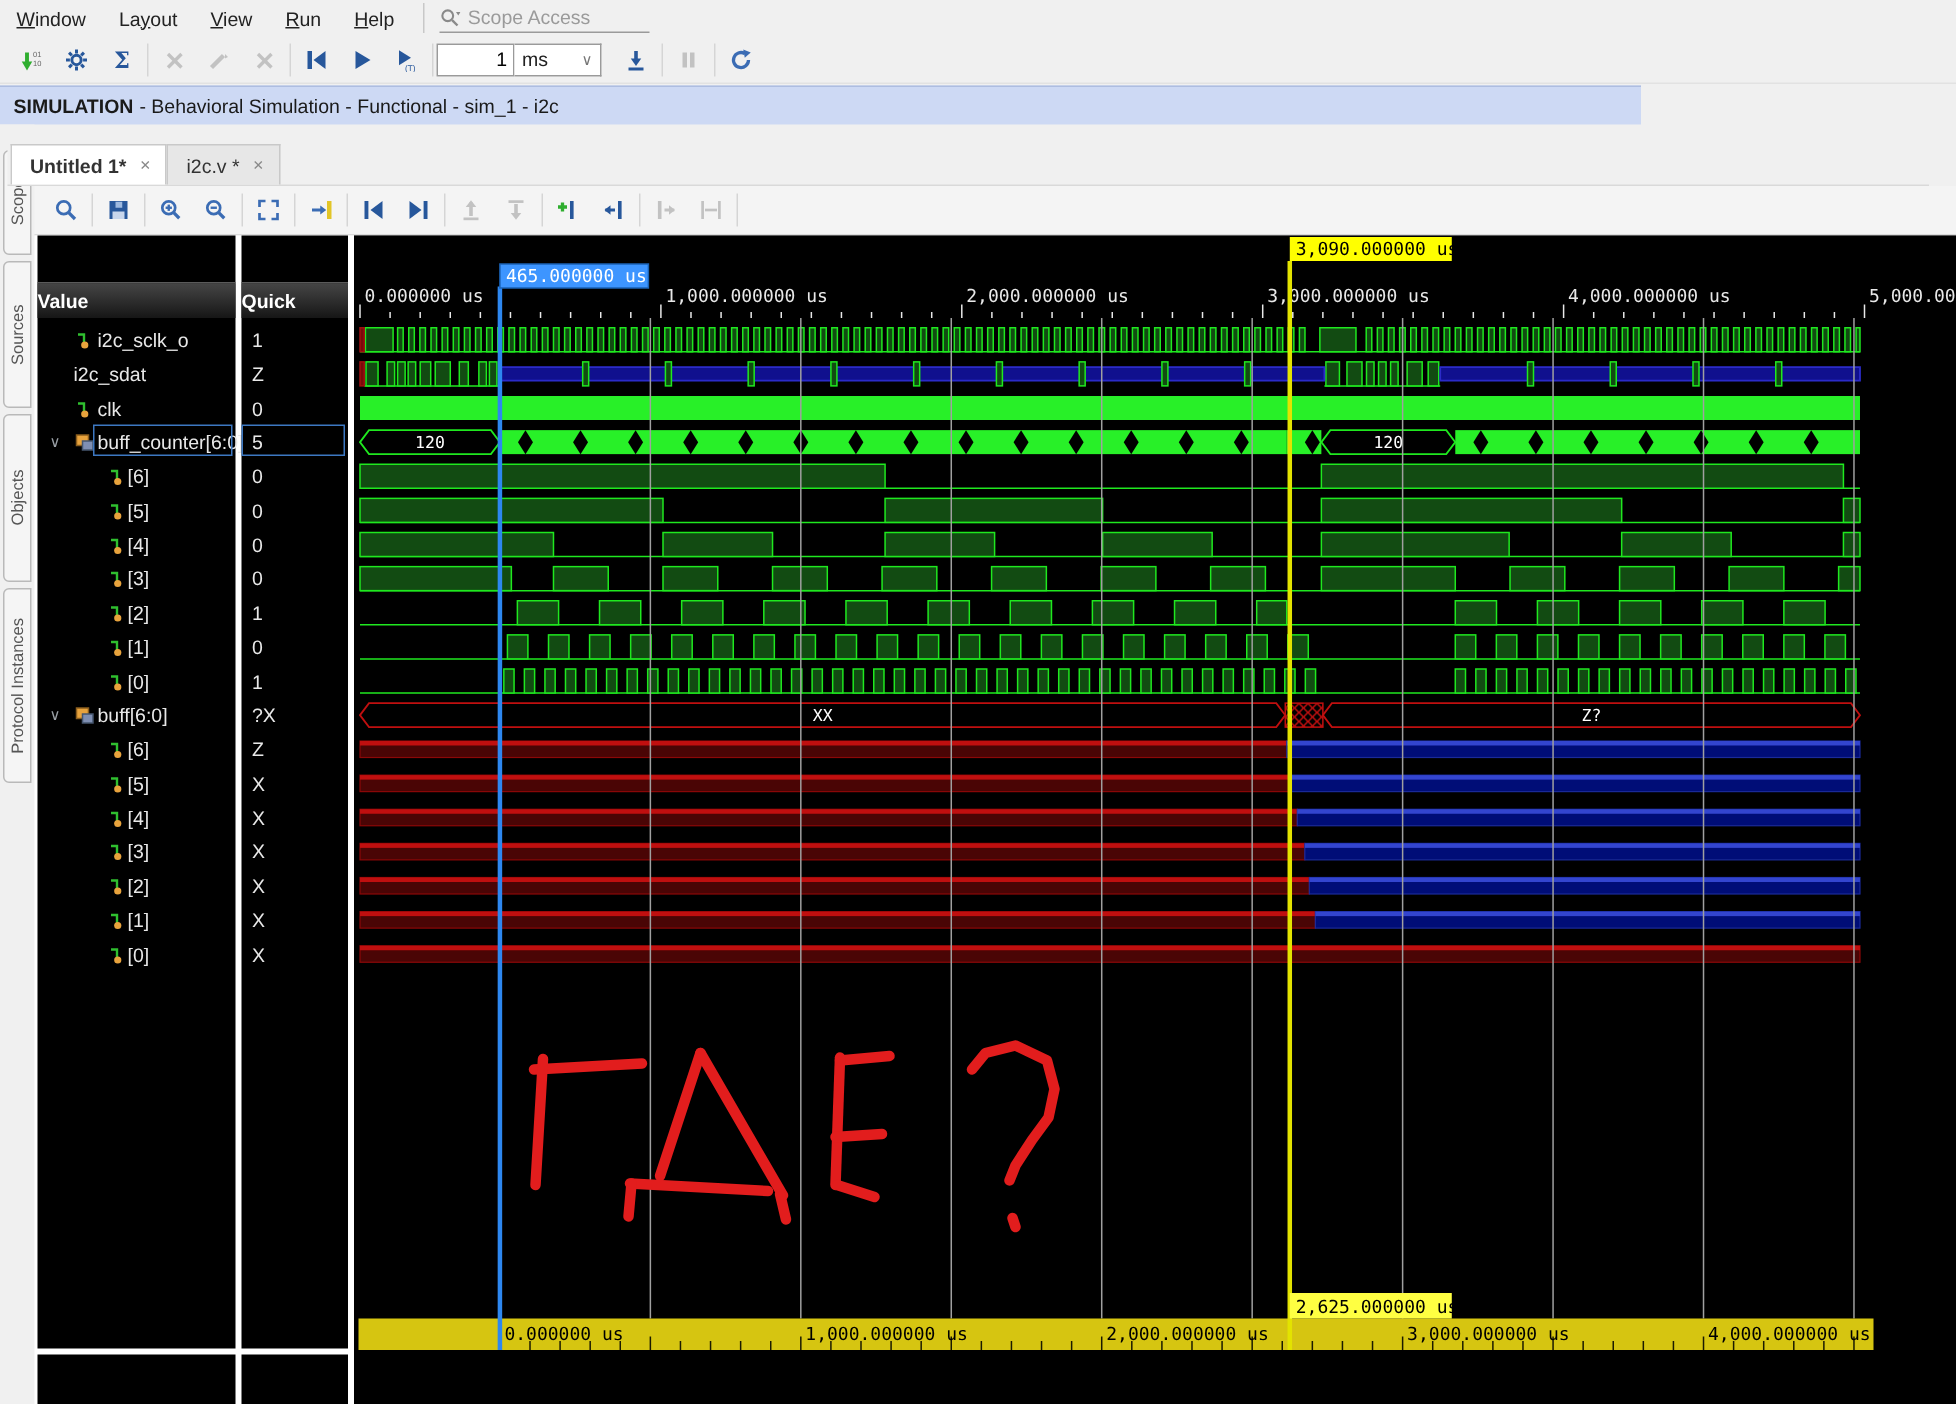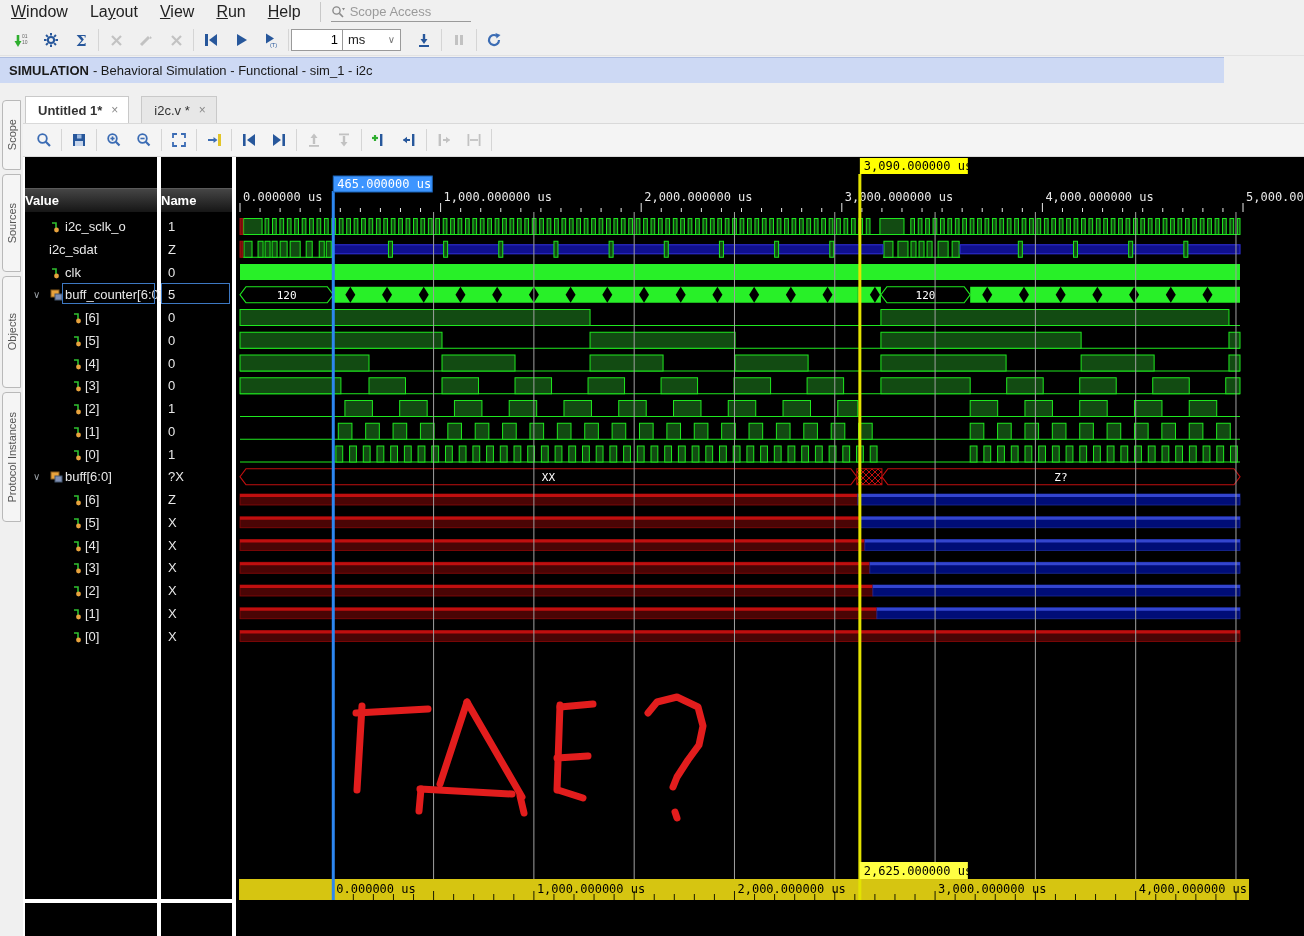--- a/index.html
+++ b/index.html
@@ -3,52 +3,52 @@
 <meta charset="utf-8">
 <style>
   * { margin:0; padding:0; box-sizing:border-box; }
   html,body { width:1304px; height:936px; overflow:hidden; background:#f0f0f0;
               font-family:"Liberation Sans", sans-serif; }
   #app { position:absolute; left:0; top:0; width:1304px; height:936px; background:#f0f0f0; }
 
   
   #menubar { position:absolute; left:0; top:0; width:1304px; height:24px; background:#f0f0f0;
              display:flex; align-items:center; }
-  .menu-item { font-size:16px; color:#222; padding:3px 11px; cursor:default; }
+  .menu-item { font-size:13px; color:#222; padding:3px 11px; cursor:default; }
   .menu-item u { text-decoration:underline; }
   #menu-sep { width:1px; height:20px; background:#c8c8c8; margin-left:8px; }
   #quick-access { display:flex; align-items:center; gap:5px; margin-left:10px; width:140px;
                   border-bottom:1px solid #9a9a9a; height:20px; color:#9a9a9a; font-size:13px; }
 
   
   #toolbar { position:absolute; left:0; top:24px; width:1304px; height:32px; background:#f0f0f0;
              display:flex; align-items:center; border-bottom:1px solid #e2e2e2; }
   .ib { width:30px; height:26px; display:flex; align-items:center; justify-content:center; border-radius:2px; }
   .tsep { width:1px; height:22px; background:#d5d5d5; margin:0 2px; }
   #time-input { width:52px; height:22px; border:1px solid #9a9a9a; background:#fff; font-size:13px;
                 text-align:right; padding-right:4px; font-family:"Liberation Sans",sans-serif; }
   #time-unit { width:58px; height:22px; border:1px solid #9a9a9a; border-left:none; background:#fff;
                font-size:13px; display:flex; align-items:center; justify-content:space-between; padding:0 5px; color:#222; }
   #time-unit .chev { color:#777; font-size:10px; }
 
   
-  #simbar { position:absolute; left:0; top:57px; width:1224px; height:26px; background:#cdd9f4;
+  #simbar { position:absolute; left:0; top:57px; width:1094px; height:26px; background:#cdd9f4;
             display:flex; align-items:center; padding-left:9px; font-size:13px; color:#1a1a1a;
             border-top:1px solid #aebde0; }
   #simbar b { margin-right:4px; }
 
   
   #sidebar { position:absolute; left:0; top:83px; width:23px; height:853px; background:#f0f0f0; }
   .side-tab { position:absolute; left:2px; width:19px; border:1px solid #b9b9b9; border-radius:4px 0 0 4px;
               background:#f5f5f5; display:flex; align-items:center; justify-content:center; }
   .side-tab span { writing-mode:vertical-rl; transform:rotate(180deg); font-size:11px; color:#555; white-space:nowrap; }
 
   
-  #tabbar { position:absolute; left:23px; top:96px; width:1281px; height:28px; background:#f0f0f0;
-            border-bottom:1px solid #d9d9d9; display:flex; align-items:center; padding-left:2px;gap:12px; }
+  #tabbar { position:absolute; left:5px; top:96px; width:1281px; height:28px; background:#f0f0f0;
+            border-bottom:1px solid #d9d9d9; display:flex; align-items:center; padding-left:2px; }
   .etab { height:27px; display:flex; align-items:center; gap:9px; padding:0 10px 0 12px;
           font-size:13px; color:#333; border:1px solid #c9c9c9; border-bottom:none; background:#e7e7e7; }
   .etab.active { background:#ffffff; font-weight:bold; }
   .etab .x { color:#8a8a8a; font-size:12px; font-weight:normal; }
 
   
   #wavetoolbar { position:absolute; left:23px; top:124px; width:1281px; height:33px; background:#f4f4f4;
                  display:flex; align-items:center; padding-left:6px; border-bottom:1px solid #dadada; }
 
   
@@ -461,21 +461,21 @@
       <div class="sig-row" style="top: 467.5px;">
         <svg class="icon" style="left:47px;top:5px" width="13" height="13" viewBox="0 0 13 13">
           <path d="M2 3 H6 V10" fill="none" stroke="#2fbf2f" stroke-width="1.6"></path>
           <circle cx="6.5" cy="10" r="2.4" fill="#e8a33d"></circle>
         </svg>
         <span class="nm" style="left:60px">[0]</span>
       </div>
     </div>
   <div id="value-panel">
     <div class="col-header">
-      <span class="nm" style="left:25px">Name</span>
+      <span class="nm" style="left:25px">Quick</span>
     </div>
   <div class="sig-row" style="top: 58px;">
         <span class="nm" style="left:7px">1</span>
       </div>
       <div class="sig-row" style="top: 80.75px;">
         <span class="nm" style="left:7px">Z</span>
       </div>
       <div class="sig-row" style="top: 103.5px;">
         <span class="nm" style="left:7px">0</span>
       </div>

